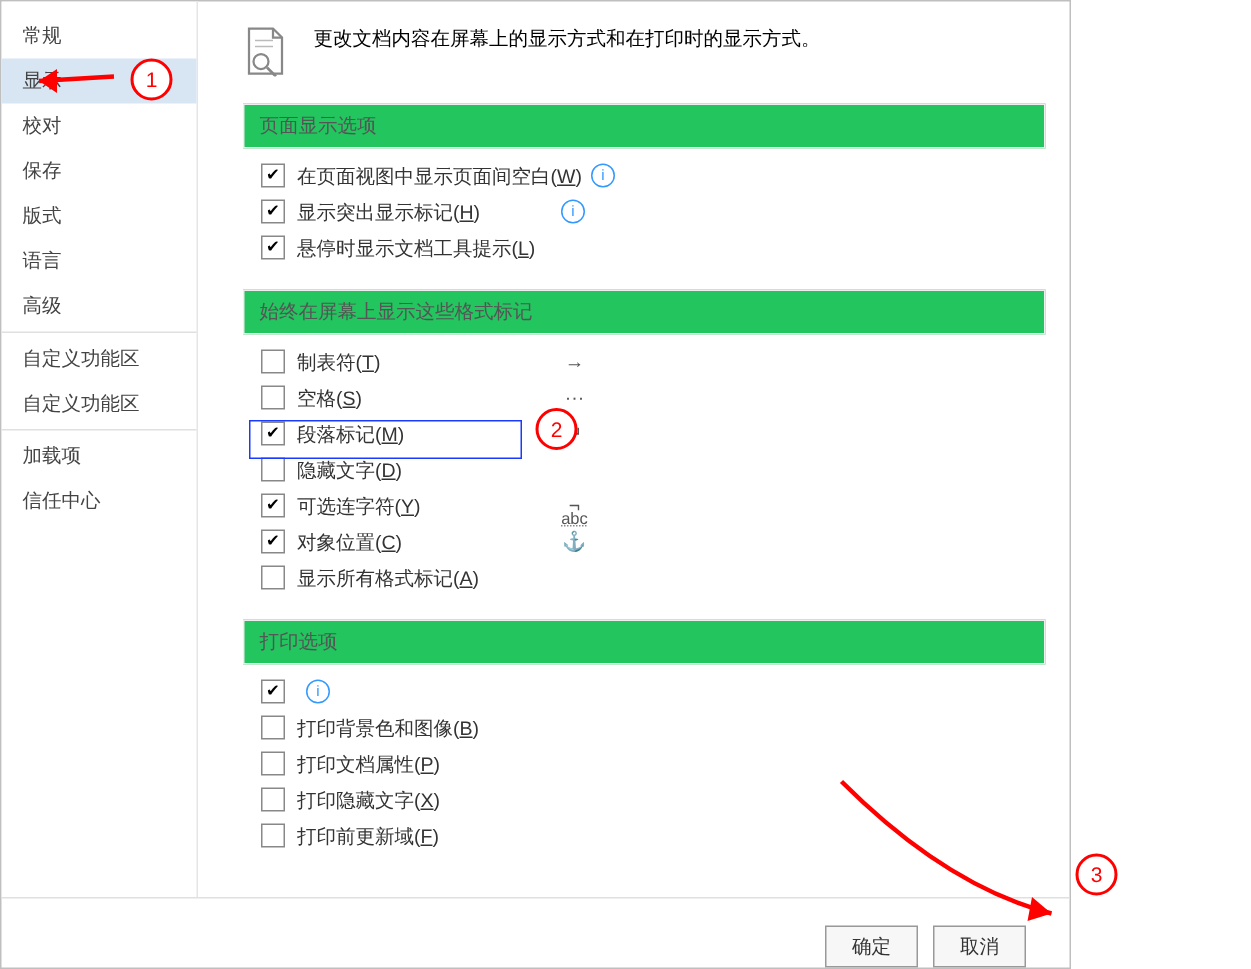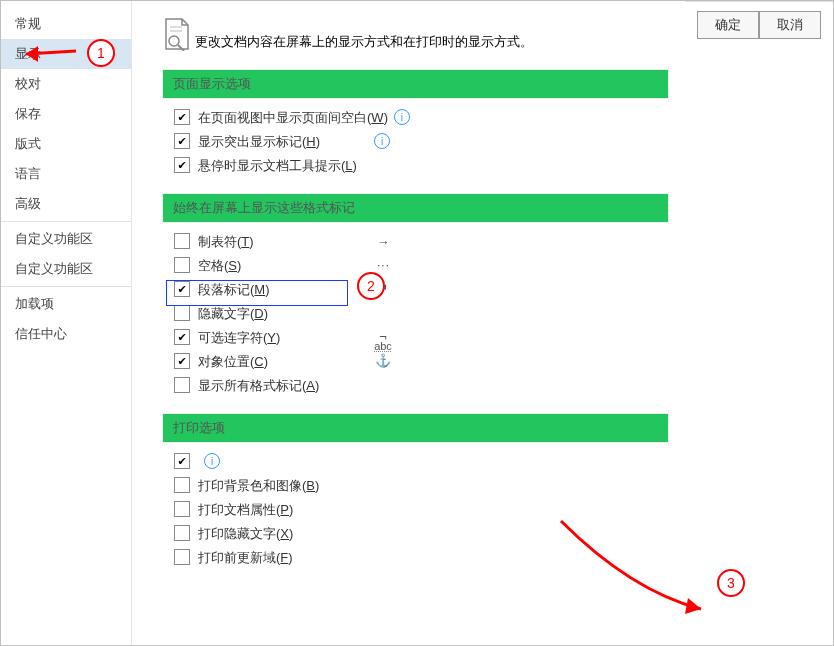--- a/index.html
+++ b/index.html
@@ -1,30 +1,30 @@
 <!DOCTYPE html>
 <html><head>
 <meta charset="utf-8">
 <style>
 
 html,body{margin:0;padding:0;font-family:"Segoe UI","Microsoft YaHei","PingFang SC",Arial,sans-serif;font-size:13px;color:#333;background:#fff}
-.window{width:834px;height:646px;border:1px solid #bfbfbf;box-sizing:border-box;position:relative;display:flex;flex-direction:row}
+.window{width:714px;height:646px;border:1px solid #bfbfbf;box-sizing:border-box;position:relative;display:flex;flex-direction:column}
 
 
 .body{flex:1;display:flex;overflow:hidden}
 
 .sidebar{width:130px;background:#fff;border-right:1px solid #e5e5e5;padding:8px 0 0 0}
 .sidebar ul{list-style:none;margin:0;padding:0}
 .sidebar li{padding:6px 14px;color:#444;cursor:default}
 .sidebar li.sel{background:#d8e6f3}
 .sidebar .sep{height:1px;background:#e0e0e0;margin:2px 0}
 
 .main{flex:1;overflow:auto;padding:10px 16px 0 30px;box-sizing:border-box;position:relative}
 
-.header-row{display:flex;align-items:flex-end;gap:3px;margin:6px 0 18px 0}
+.header-row{display:flex;align-items:flex-start;gap:17px;margin:6px 0 18px 0}
 .header-text{font-size:13px;color:#000}
 
 
 .section{background:#22c55e;border:1px solid #eee;padding:5px 10px;margin:6px 0 10px 0;color:#555}
 
 
 .opts{margin:0 0 12px 12px}
 .row{display:flex;align-items:flex-start;height:24px}
 .row .cb{width:14px;height:14px;border:1px solid #888;margin-right:8px;display:inline-flex;align-items:center;justify-content:center;font-size:11px;color:#000}
 .row .cb.checked::after{content:"✔";font-size:11px;line-height:1;color:#000}
@@ -33,21 +33,21 @@
 .row .sym{width:30px;text-align:center;color:#555;font-size:13px}
 .row .info{display:inline-flex;width:14px;height:14px;border:1px solid #3399ff;border-radius:50%;color:#3399ff;font-size:10px;align-items:center;justify-content:center;margin-left:6px}
 
 
 .highlight{position:absolute;border:1.5px solid #1a3bff;pointer-events:none}
 
 
 .doc-icon svg{width:30px;height:34px;display:block}
 
 
-.footer{height:46px;border-top:1px solid #e0e0e0;display:flex;align-items:center;justify-content:flex-start;padding:0 12px;}
+.footer{height:46px;border-top:1px solid #e0e0e0;display:flex;align-items:flex-end;justify-content:flex-start;padding:0 29px;gap:10px}
 .footer .btn{width:60px;height:26px;border:1px solid #999;background:#f7f7f7;display:flex;align-items:center;justify-content:center;font-size:13px;cursor:pointer}
 .footer .btn:first-of-type{margin-left:auto}
 
 
 .ann{position:absolute;pointer-events:none}
 .ann .circ{width:24px;height:24px;border:2px solid #ff0000;border-radius:50%;display:flex;align-items:center;justify-content:center;color:#ff0000;font-size:14px;background:#fff}
 .ann svg{position:absolute;overflow:visible}
 .arrowpath{stroke:#ff0000;stroke-width:3;fill:none}
 .arrowhead{fill:#ff0000}
 </style>

